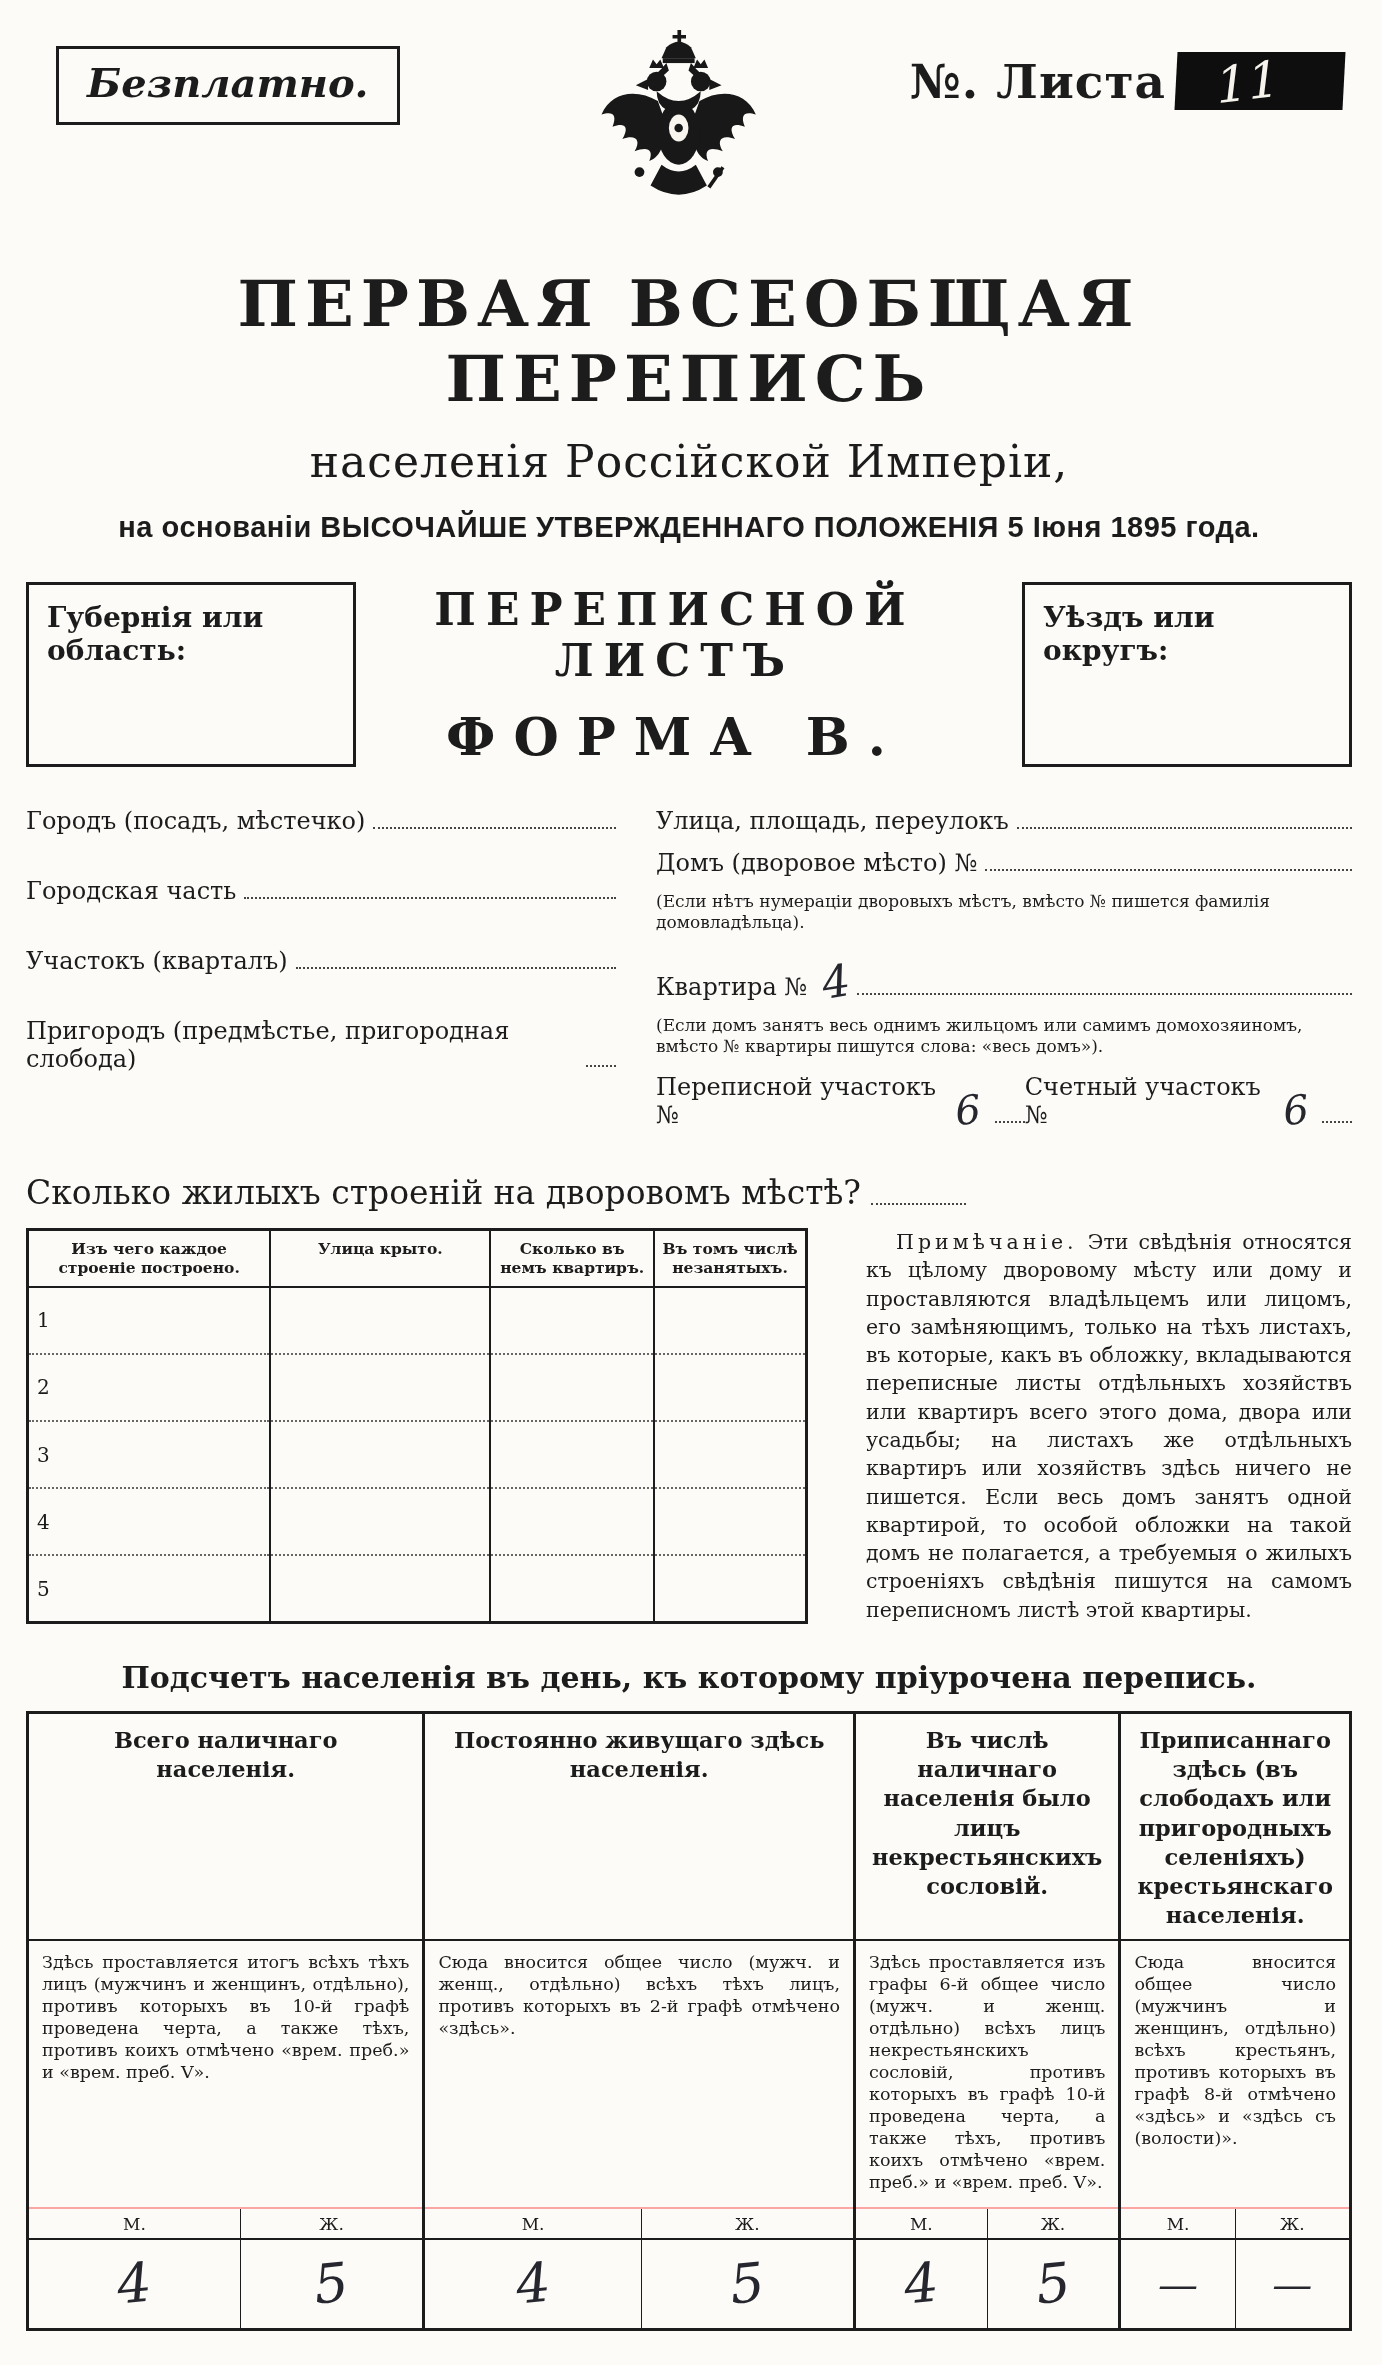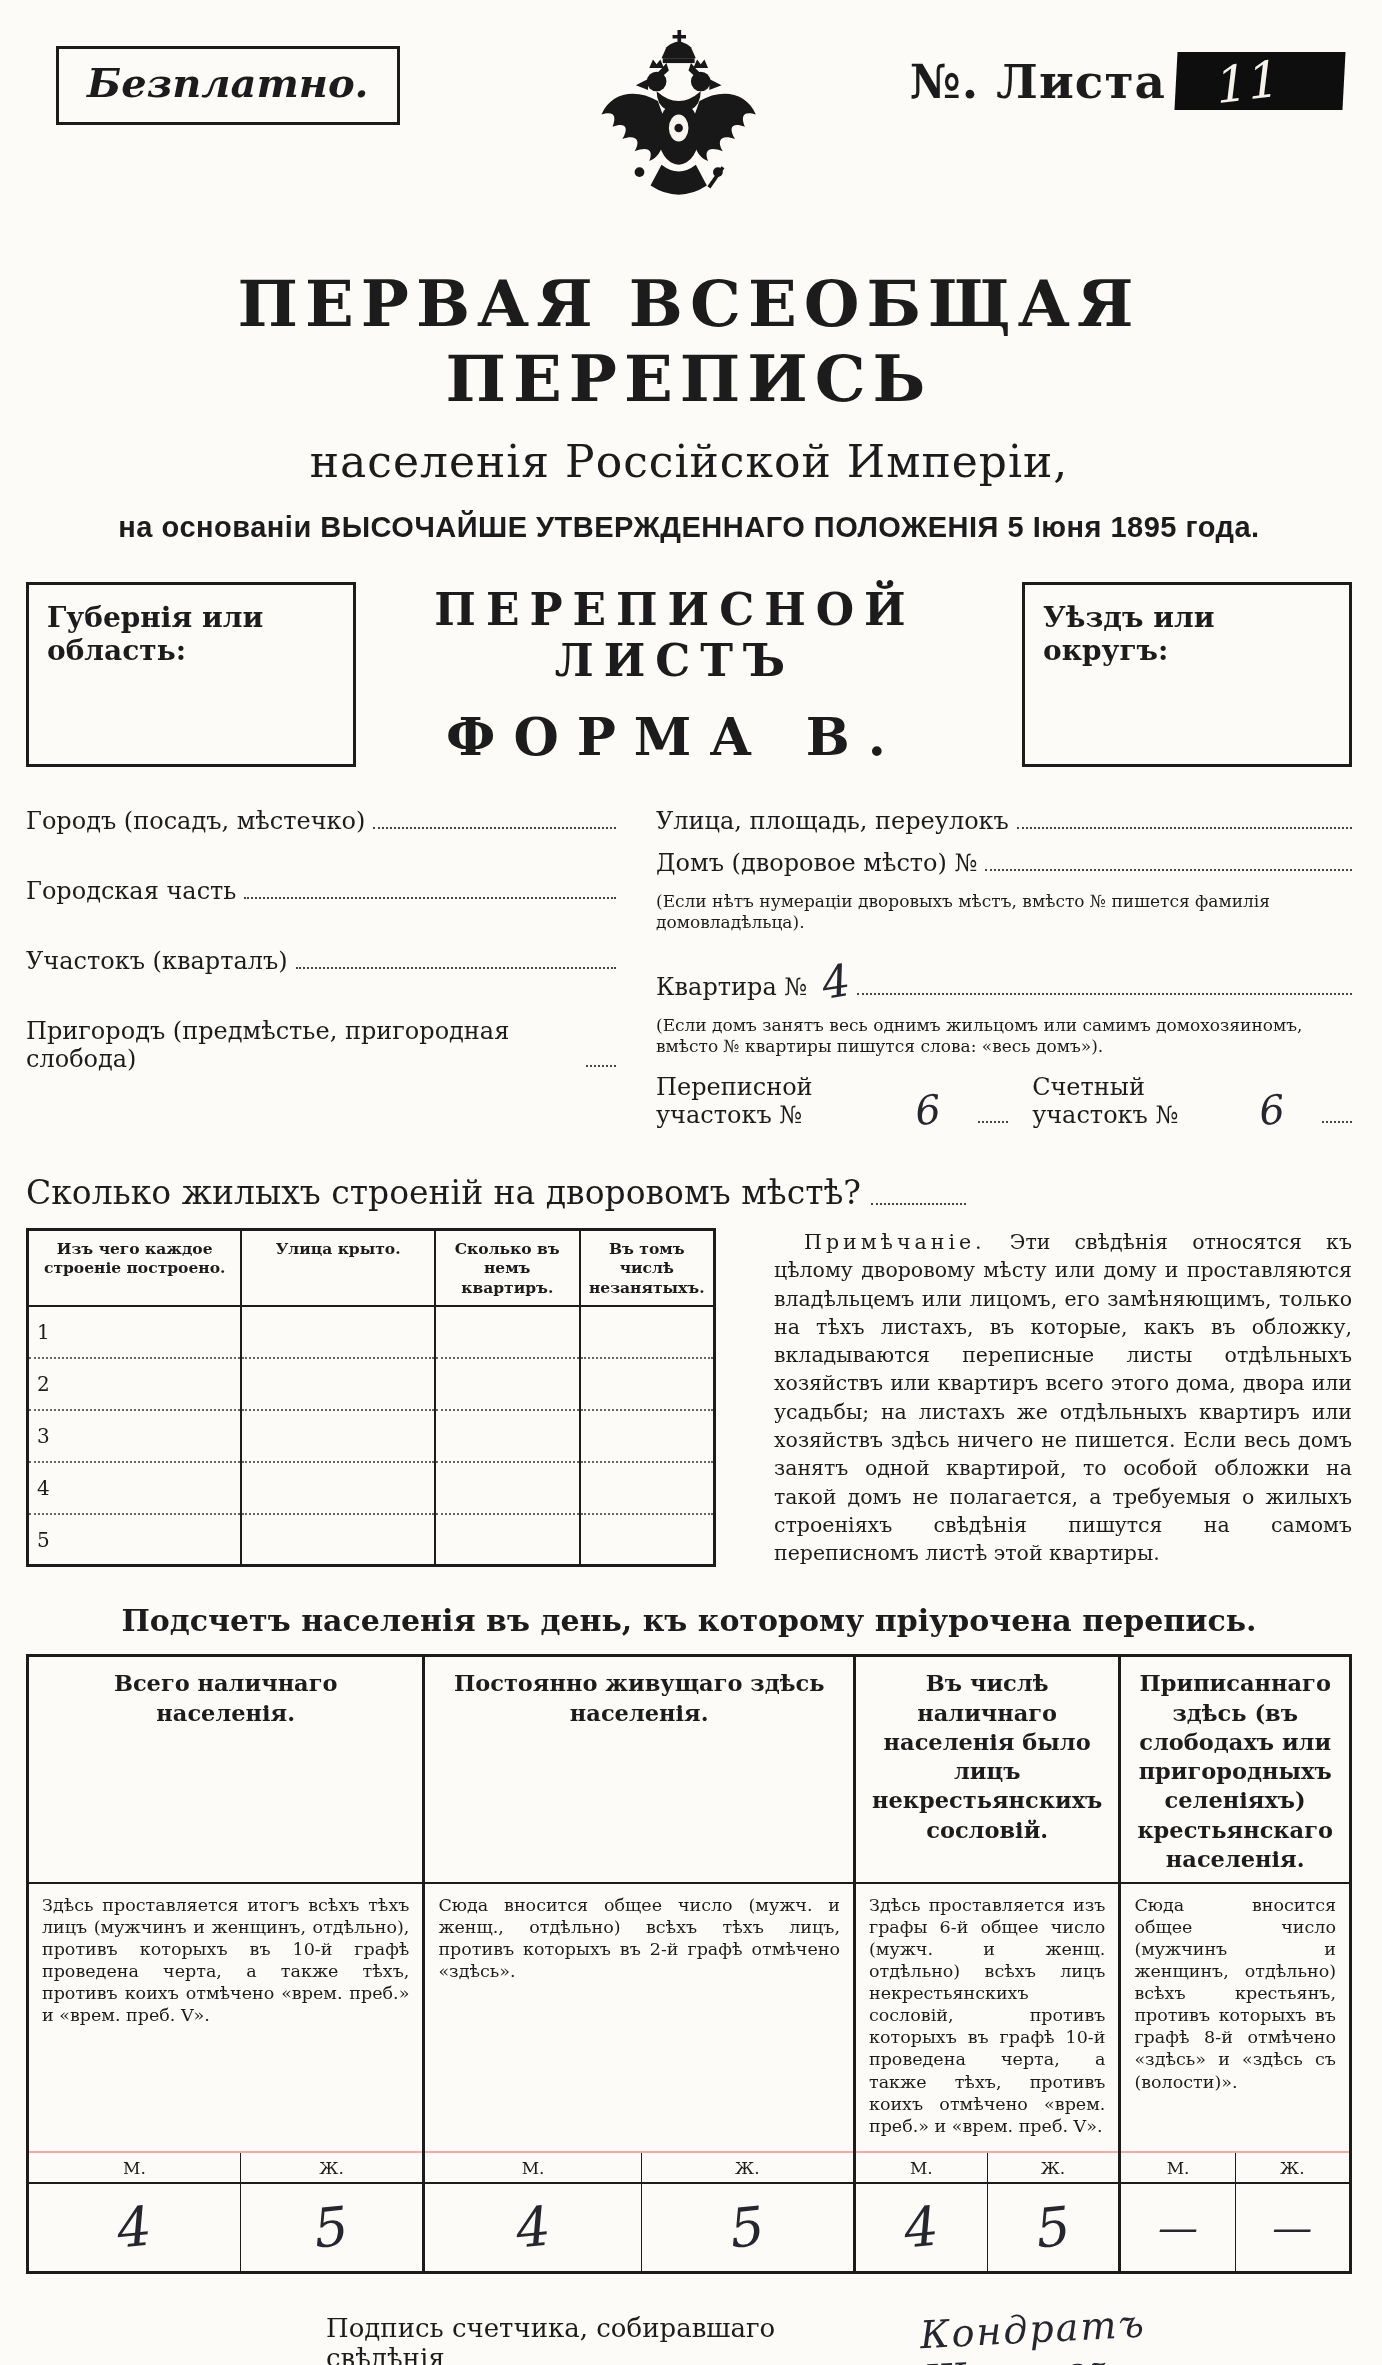--- a/index.html
+++ b/index.html
@@ -49,26 +49,26 @@
   .address { display: flex; gap: 40px; margin-top: 40px; }
   .addr-left { width: 590px; }
   .addr-right { flex: 1; }
   .fline { display: flex; align-items: flex-end; font-size: 24px; }
   .fline .dots { flex: 1; border-bottom: 2.5px dotted #454545; margin-left: 8px; transform: translateY(-6px); min-width: 30px; }
   .addr-left .fline { margin-bottom: 42px; }
   .addr-right .fline { margin-bottom: 14px; }
   .small-note { font-size: 17px; line-height: 1.25; margin: 0 0 16px; }
   .apt-ink { font-size: 44px; transform: rotate(-9deg) translateY(6px); margin-left: 14px; }
   .precinct-ink { font-size: 40px; transform: rotate(-5deg) translateY(4px); margin: 0 6px; }
-  .precinct-line { font-size: 24px; gap: 24px; }
+  .precinct-line { font-size: 24px; }
   
   .bq { display: flex; align-items: flex-end; margin-top: 30px; font-size: 33px; width: 940px; }
   .bq .dots { flex: 1; border-bottom: 2.5px dotted #454545; margin-left: 10px; transform: translateY(-7px); }
   .buildings-body { display: flex; gap: 58px; margin-top: 16px; }
-  table.b-table { border-collapse: collapse; width: 690px; border: 3px solid #1c1c1c; }
+  table.b-table { border-collapse: collapse; width: 782px; border: 3px solid #1c1c1c; }
   .b-table th {
     border: 2px solid #1c1c1c; font-size: 15.5px; font-weight: bold;
     padding: 8px 6px; vertical-align: top; text-align: center; line-height: 1.25;
   }
   .b-table td { border-left: 2px solid #1c1c1c; border-bottom: 2px dotted #666; height: 37px; }
   .b-table td:first-child { border-left: none; padding-left: 8px; font-size: 20px; }
   .b-table tr:last-child td { border-bottom: none; }
   .b-note { flex: 1; font-size: 20.5px; line-height: 1.38; text-align: justify; text-indent: 30px; }
   .b-note .nt { letter-spacing: 4px; }
   

